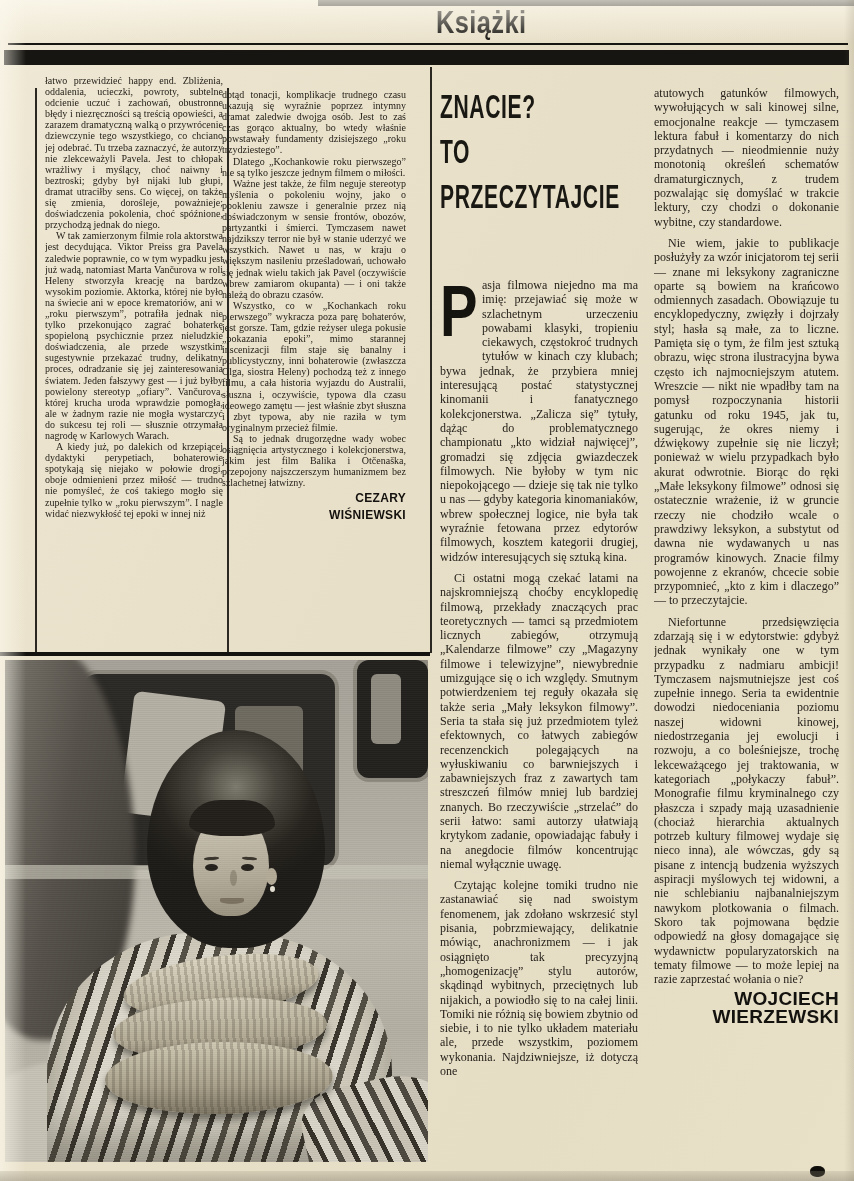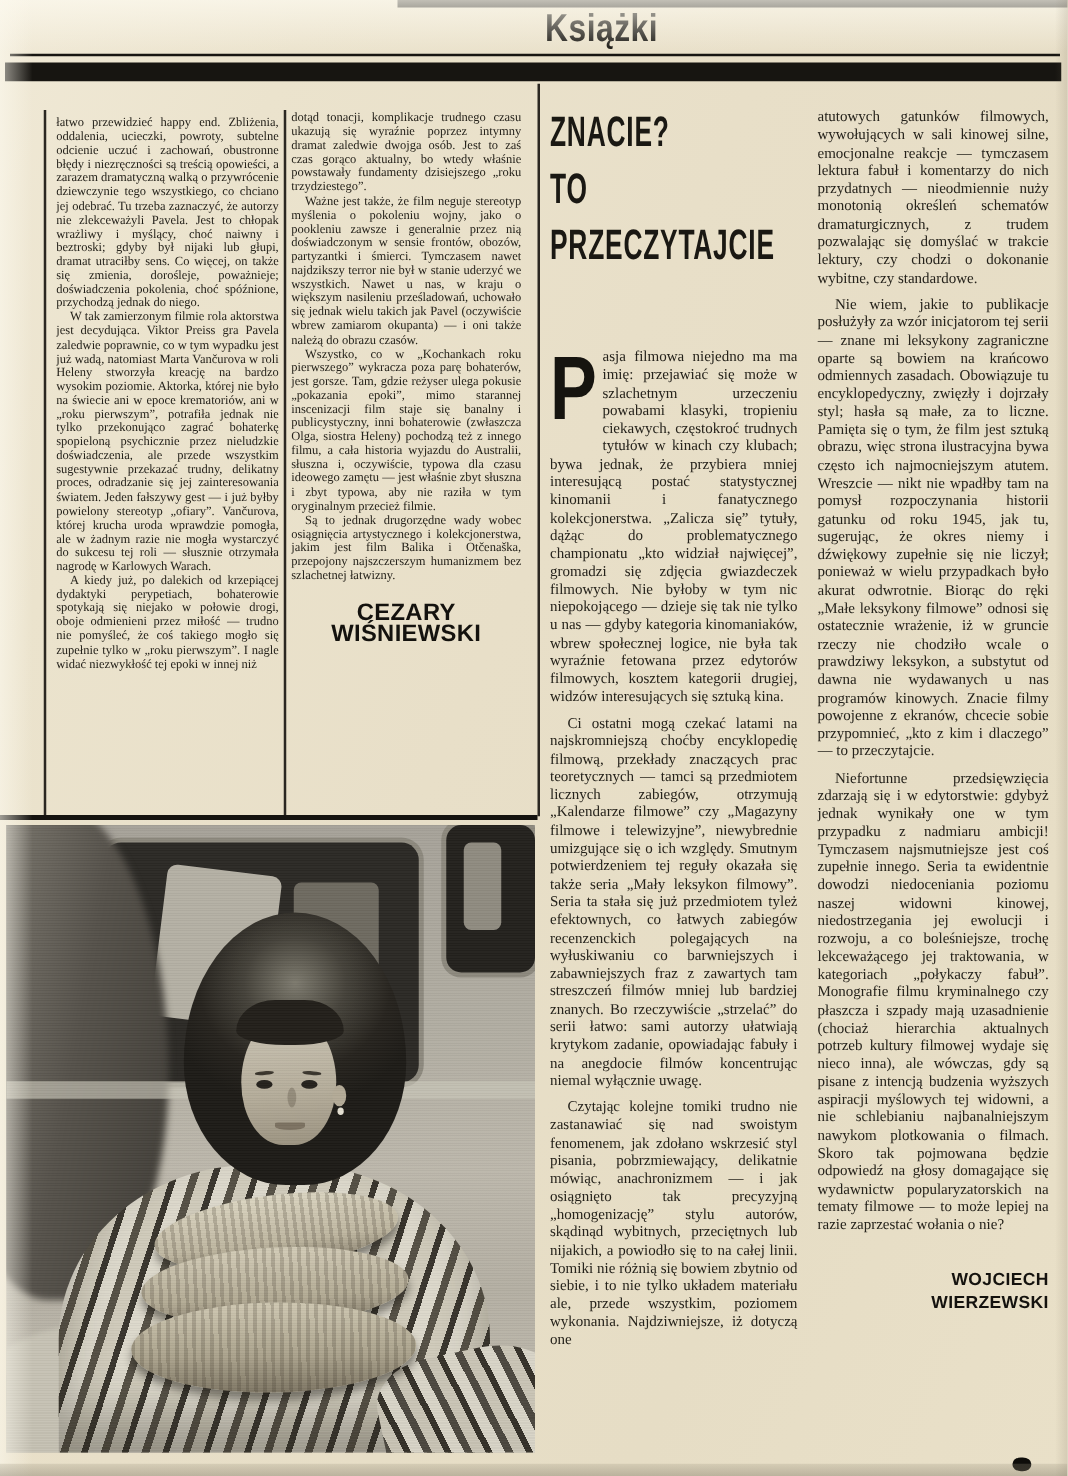--- a/index.html
+++ b/index.html
@@ -21,41 +21,41 @@
 
   
   .vrule{position:absolute;width:2px;background:#2b2721;}
   .v1{left:35px;top:88px;height:565px;}
   .v2{left:227px;top:88px;height:565px;}
   .v3{left:430px;top:67px;height:586px;}
 
   
   .col{position:absolute;overflow:hidden;text-align:justify;}
   .a1{font-size:10px;line-height:11.1px;letter-spacing:0;}
-  .c1{left:45px;top:93px;width:178px;height:566px;}
-  .c2{left:233px;top:89px;width:184px;height:566px;}
+  .c1{left:45px;top:75px;width:178px;height:566px;}
+  .c2{left:222px;top:89px;width:184px;height:566px;}
   .a1 p{margin:0;}
   .a1 p.ind{text-indent:11px;}
   .sig{font-family:"Liberation Sans",sans-serif;font-weight:800;text-align:right;color:#14120e;}
-  .sig1{margin-top:16px;font-size:19px;line-height:17px;letter-spacing:.3px;text-align:center;}
+  .sig1{margin-top:2px;font-size:12px;line-height:17px;letter-spacing:.3px;}
 
   
   .headline{position:absolute;left:440px;top:84px;font-family:"Liberation Sans",sans-serif;
     font-weight:800;font-size:34px;line-height:45px;letter-spacing:1px;color:#1a1813;
     transform:scaleX(.62);transform-origin:left top;white-space:nowrap;}
   .headline div{height:45px;}
   .a2{font-size:12px;line-height:14.3px;}
   .c3{left:440px;top:278px;width:198px;height:892px;}
   .c4{left:654px;top:86px;width:185px;height:1085px;}
   .a2 p{margin:0;}
   .a2 p.gap{margin-top:7px;}
   .a2 p.ind{text-indent:14px;}
   .dropcap{float:left;width:36px;height:70px;margin:3px 6px 0 0;font-family:"Liberation Sans",sans-serif;
     font-weight:800;font-size:72px;line-height:60px;color:#16140f;transform:scaleX(.78);transform-origin:left top;}
-  .sig2{margin-top:28px;font-size:14px;line-height:18px;letter-spacing:.3px;}
+  .sig2{margin-top:4px;font-size:19px;line-height:18px;letter-spacing:.3px;}
 
   
   .photo-rule{position:absolute;left:0;top:652px;width:430px;height:4px;background:#15130f;}
   .photo{position:absolute;left:5px;top:660px;width:423px;height:502px;overflow:hidden;
     background:linear-gradient(180deg,#a6a299 0%,#b1ada2 32%,#bcb7ab 55%,#b4afa3 74%,#c3beb1 100%);}
   .photo *{position:absolute;}
   .ph-win1{left:78px;top:14px;width:252px;height:192px;background:#2b2925;border-radius:14px;box-shadow:0 0 0 4px #8d897e;}
   .ph-win1-r1{left:44px;top:22px;width:92px;height:122px;background:#ccc8bb;opacity:.85;transform:rotate(7deg);border-radius:8px;}
   .ph-win1-r2{left:152px;top:32px;width:68px;height:104px;background:#6e6a60;border-radius:6px;}
   .ph-win2{left:352px;top:0;width:71px;height:118px;background:#23211d;border-radius:12px;box-shadow:0 0 0 4px #8d897e;}
@@ -114,20 +114,21 @@
   <div class="vrule v3"></div>
 
   <div class="col a1 c1">
     <p>łatwo przewidzieć happy end. Zbliżenia, oddalenia, ucieczki, powroty, subtelne odcienie uczuć i zachowań, obustronne błędy i niezręczności są treścią opowieści, a zarazem dramatyczną walką o przywrócenie dziewczynie tego wszystkiego, co chciano jej odebrać. Tu trzeba zaznaczyć, że autorzy nie zlekceważyli Pavela. Jest to chłopak wrażliwy i myślący, choć naiwny i beztroski; gdyby był nijaki lub głupi, dramat utraciłby sens. Co więcej, on także się zmienia, dorośleje, poważnieje; doświadczenia pokolenia, choć spóźnione, przychodzą jednak do niego.</p>
     <p class="ind">W tak zamierzonym filmie rola aktorstwa jest decydująca. Viktor Preiss gra Pavela zaledwie poprawnie, co w tym wypadku jest już wadą, natomiast Marta Vančurova w roli Heleny stworzyła kreację na bardzo wysokim poziomie. Aktorka, której nie było na świecie ani w epoce krematoriów, ani w „roku pierwszym”, potrafiła jednak nie tylko przekonująco zagrać bohaterkę spopieloną psychicznie przez nieludzkie doświadczenia, ale przede wszystkim sugestywnie przekazać trudny, delikatny proces, odradzanie się jej zainteresowania światem. Jeden fałszywy gest — i już byłby powielony stereotyp „ofiary”. Vančurova, której krucha uroda wprawdzie pomogła, ale w żadnym razie nie mogła wystarczyć do sukcesu tej roli — słusznie otrzymała nagrodę w Karlowych Warach.</p>
     <p class="ind">A kiedy już, po dalekich od krzepiącej dydaktyki perypetiach, bohaterowie spotykają się niejako w połowie drogi, oboje odmienieni przez miłość — trudno nie pomyśleć, że coś takiego mogło się zupełnie tylko w „roku pierwszym”. I nagle widać niezwykłość tej epoki w innej niż</p>
   </div>
 
   <div class="col a1 c2">
     <p>dotąd tonacji, komplikacje trudnego czasu ukazują się wyraźnie poprzez intymny dramat zaledwie dwojga osób. Jest to zaś czas gorąco aktualny, bo wtedy właśnie powstawały fundamenty dzisiejszego „roku trzydziestego”.</p>
+    <p class="ind">Dlatego „Kochankowie roku pierwszego” nie są tylko jeszcze jednym filmem o miłości.</p>
     <p class="ind">Ważne jest także, że film neguje stereotyp myślenia o pokoleniu wojny, jako o pookleniu zawsze i generalnie przez nią doświadczonym w sensie frontów, obozów, partyzantki i śmierci. Tymczasem nawet najdzikszy terror nie był w stanie uderzyć we wszystkich. Nawet u nas, w kraju o większym nasileniu prześladowań, uchowało się jednak wielu takich jak Pavel (oczywiście wbrew zamiarom okupanta) — i oni także należą do obrazu czasów.</p>
     <p class="ind">Wszystko, co w „Kochankach roku pierwszego” wykracza poza parę bohaterów, jest gorsze. Tam, gdzie reżyser ulega pokusie „pokazania epoki”, mimo starannej inscenizacji film staje się banalny i publicystyczny, inni bohaterowie (zwłaszcza Olga, siostra Heleny) pochodzą też z innego filmu, a cała historia wyjazdu do Australii, słuszna i, oczywiście, typowa dla czasu ideowego zamętu — jest właśnie zbyt słuszna i zbyt typowa, aby nie raziła w tym oryginalnym przecież filmie.</p>
     <p class="ind">Są to jednak drugorzędne wady wobec osiągnięcia artystycznego i kolekcjonerstwa, jakim jest film Balika i Otčenaška, przepojony najszczerszym humanizmem bez szlachetnej łatwizny.</p>
     <div class="sig sig1">
       <div>CEZARY</div>
       <div>WIŚNIEWSKI</div>
     </div>
   </div>
 
   <div class="headline">

